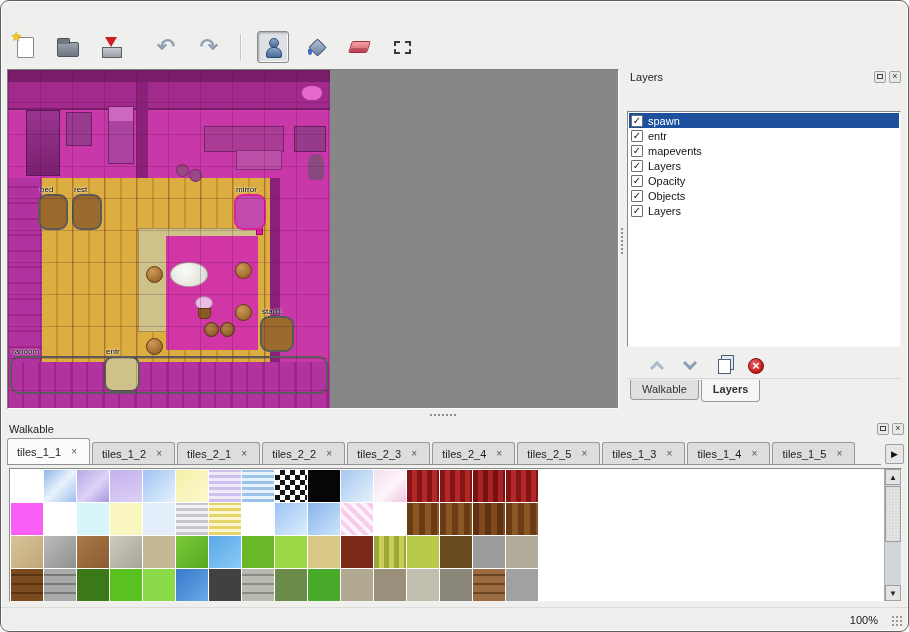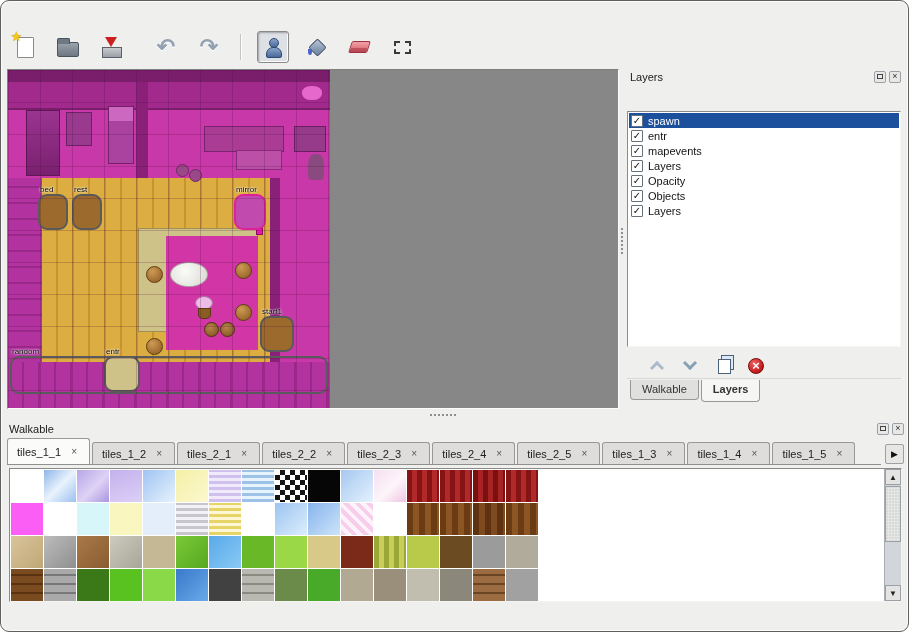--- a/index.html
+++ b/index.html
@@ -388,14 +388,18 @@
           <div class="tile" style="background: rgb(161, 161, 161);"></div>
         </div>
       <div class="vscroll">
         <div class="sb-btn sb-top">▲</div>
         <div class="sb-thumb"></div>
         <div class="sb-btn sb-bottom">▼</div>
       </div>
     </div>
   </div>
 
+  <div class="statusbar">
+    <span>100%</span>
+    <span class="grip"></span>
+  </div>
 
 </div>
 
 </body></html>

